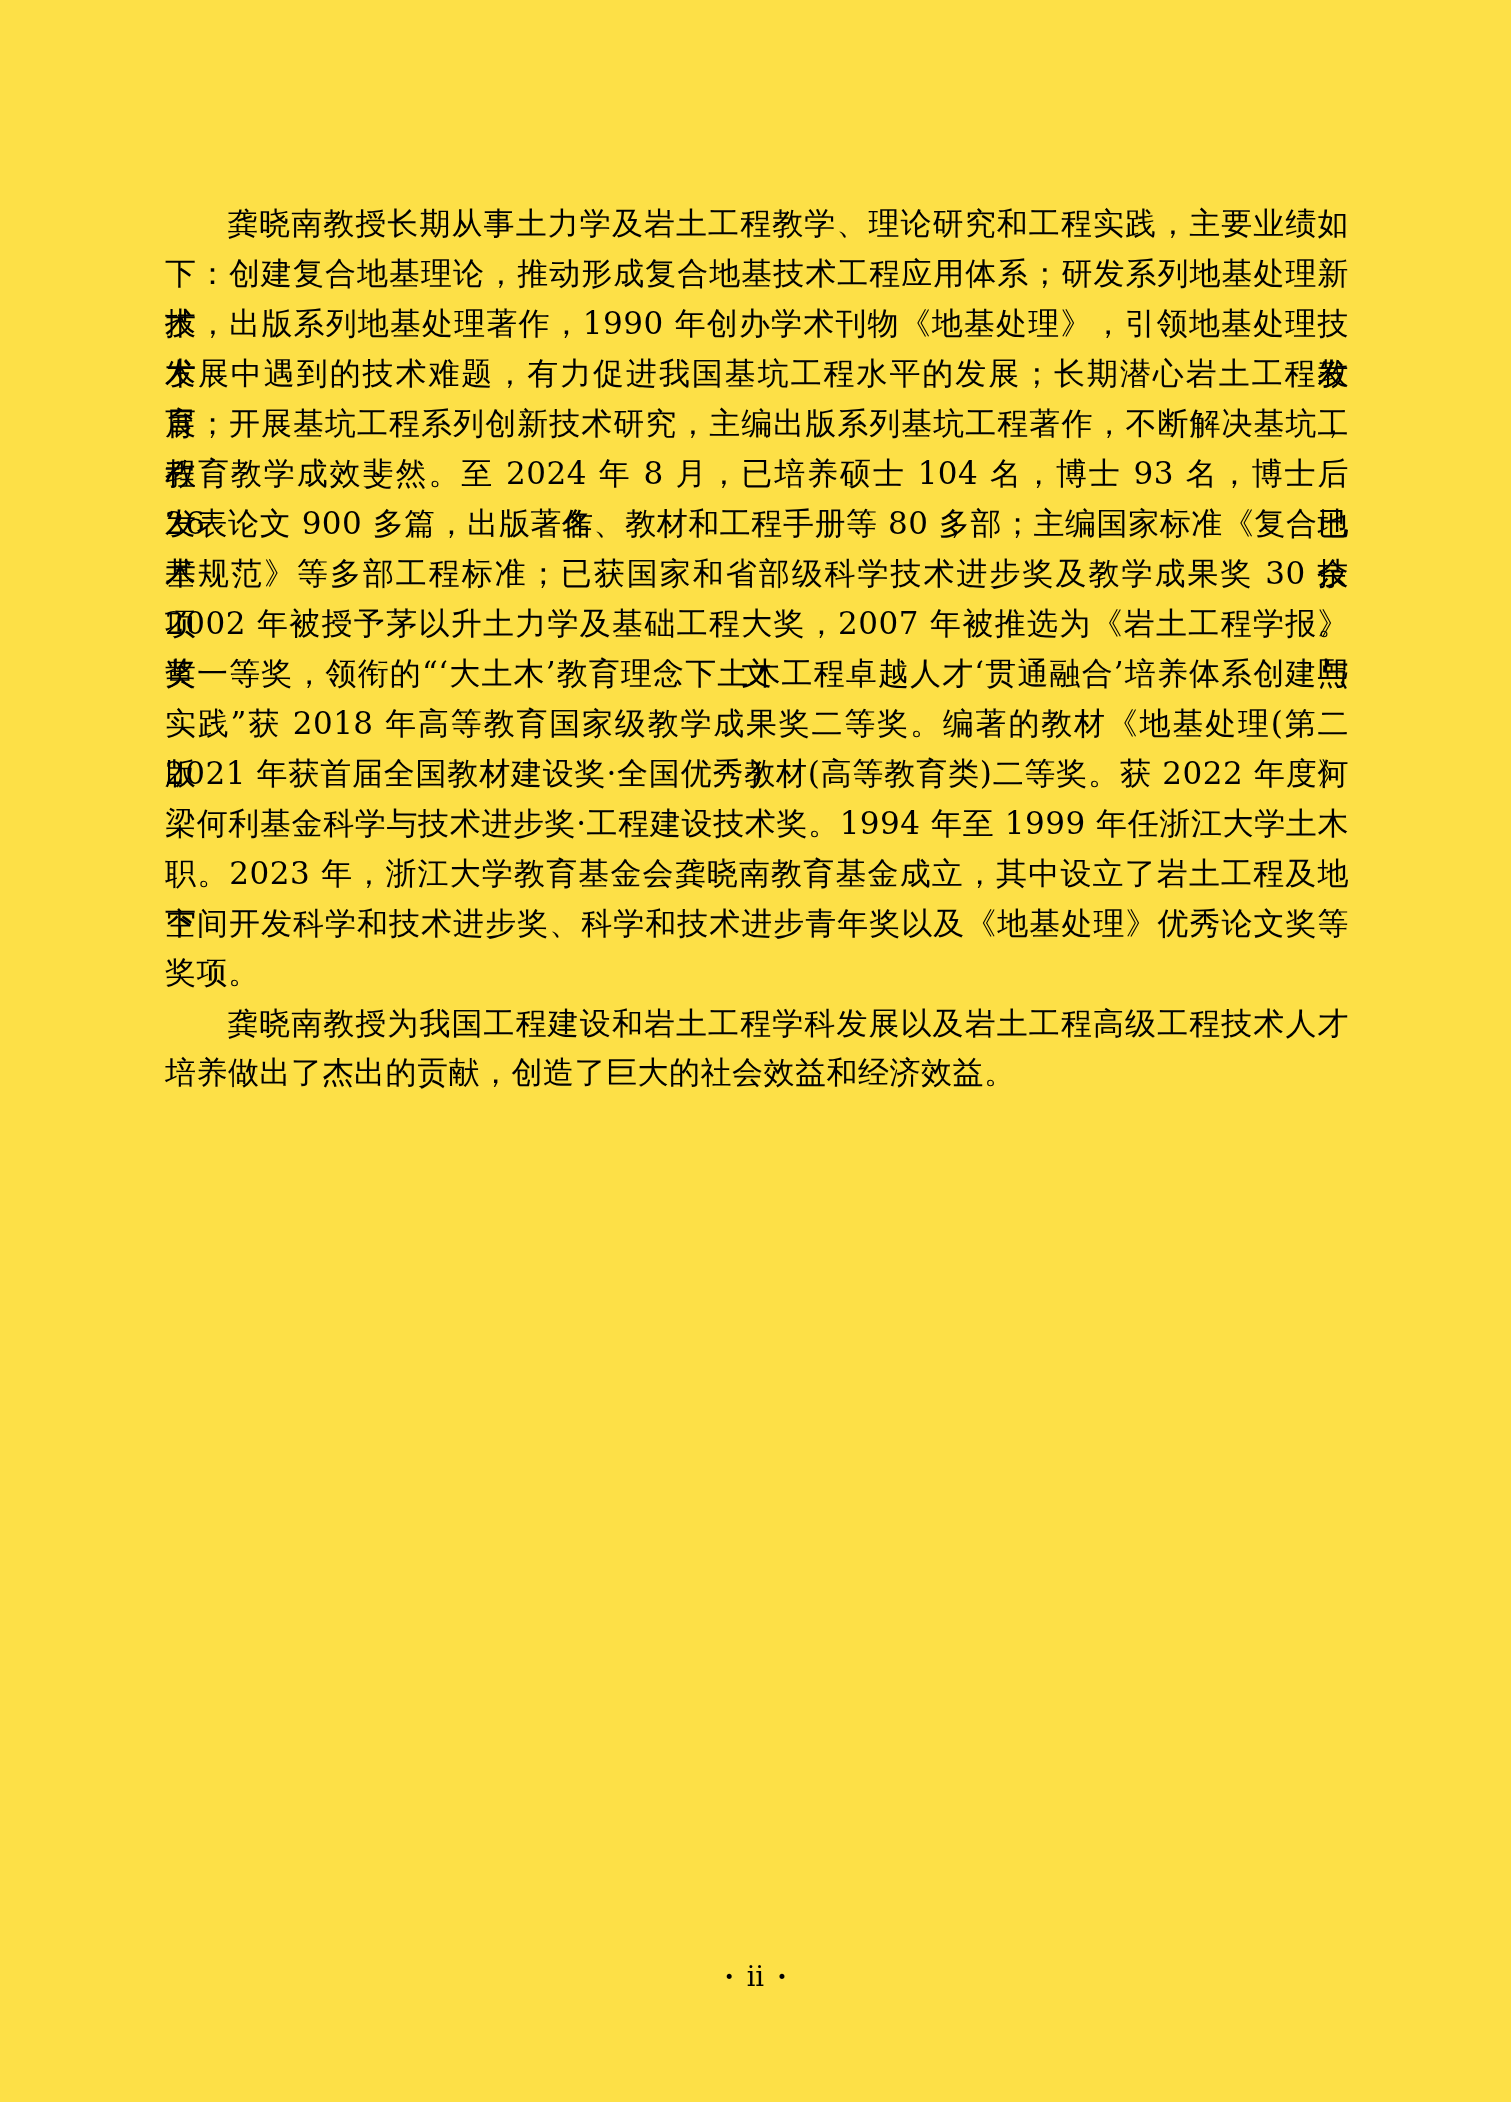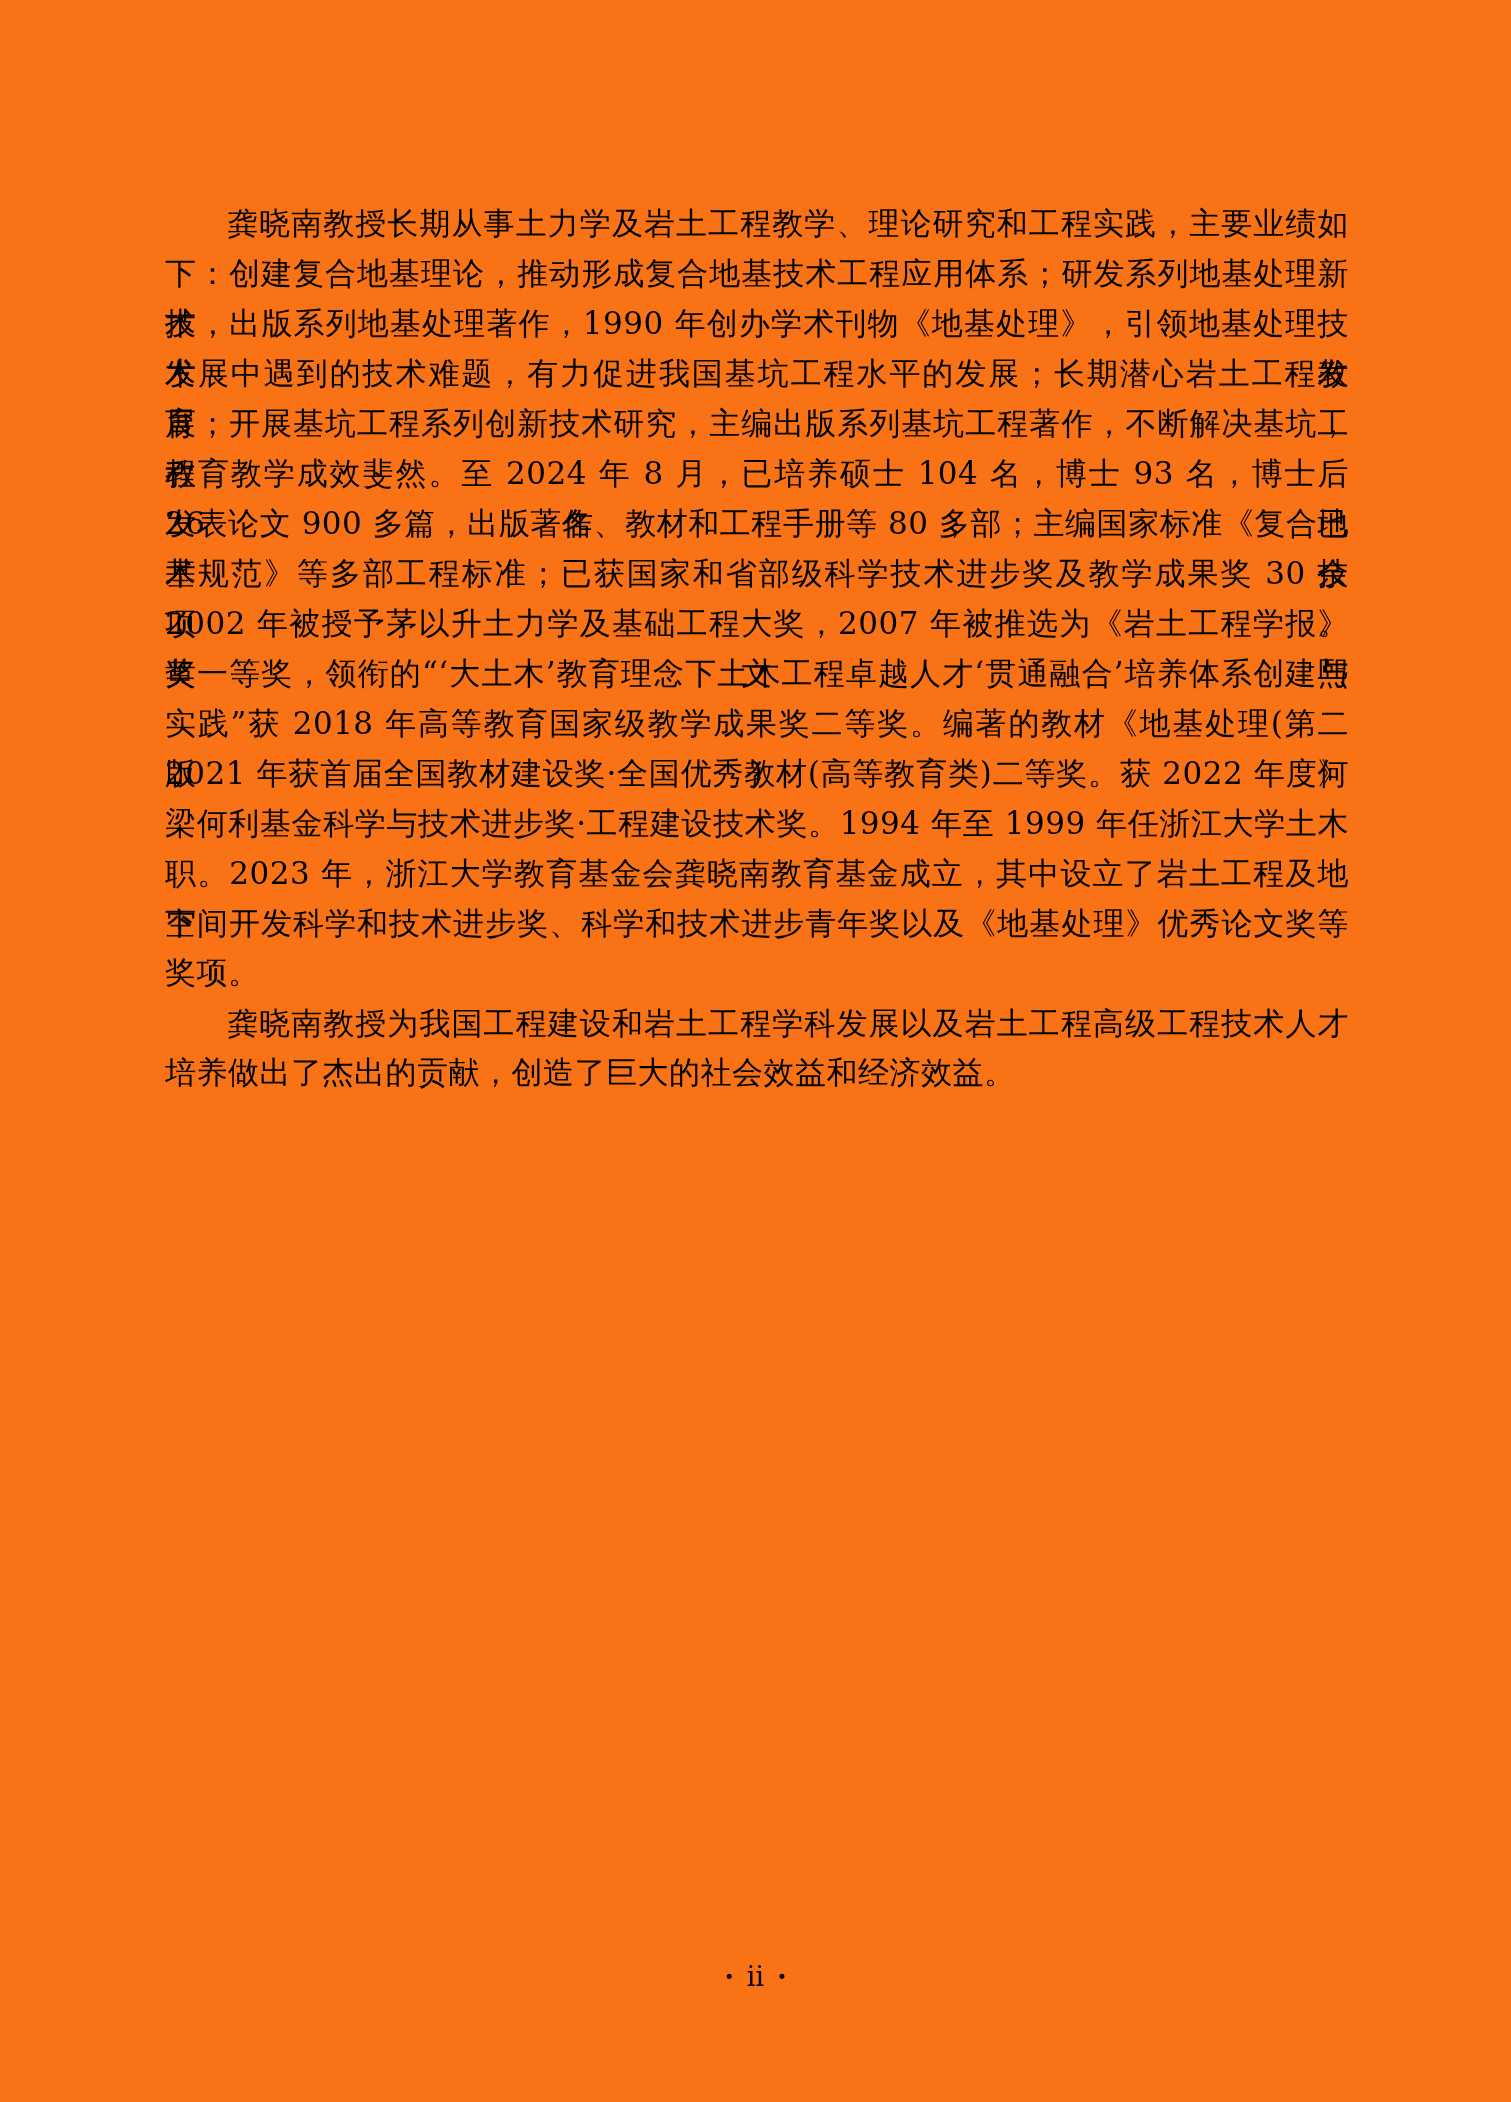--- a/index.html
+++ b/index.html
@@ -11,21 +11,21 @@
     position: relative;
     width: 1511px;
     height: 2102px;
     font-family: "DejaVu Serif", "Liberation Serif", serif;
     color: #000000;
     overflow: hidden;
   }
   .page {
     position: absolute;
     inset: 0;
-    background: #f97316;
+    background: #fde047;
   }
   .text-block {
     position: absolute;
     left: 165px;
     top: 198px;
     width: 1184px;
     font-size: 31px;
     line-height: 50px;
     letter-spacing: 0.5px;
   }

